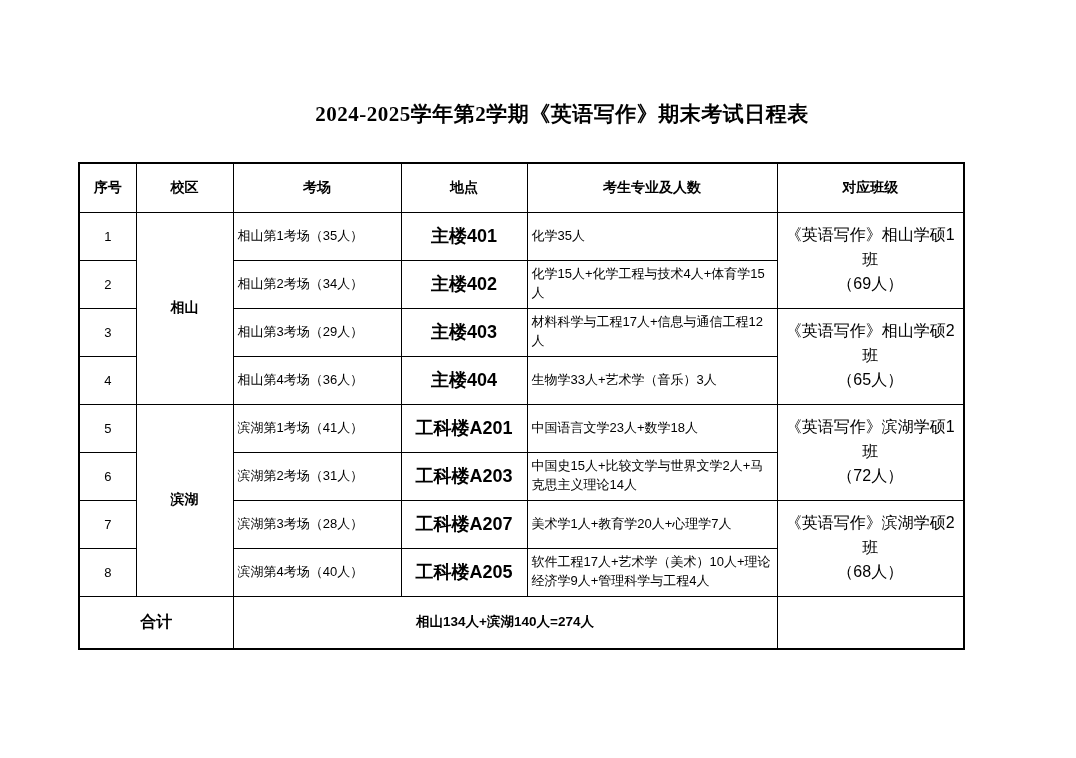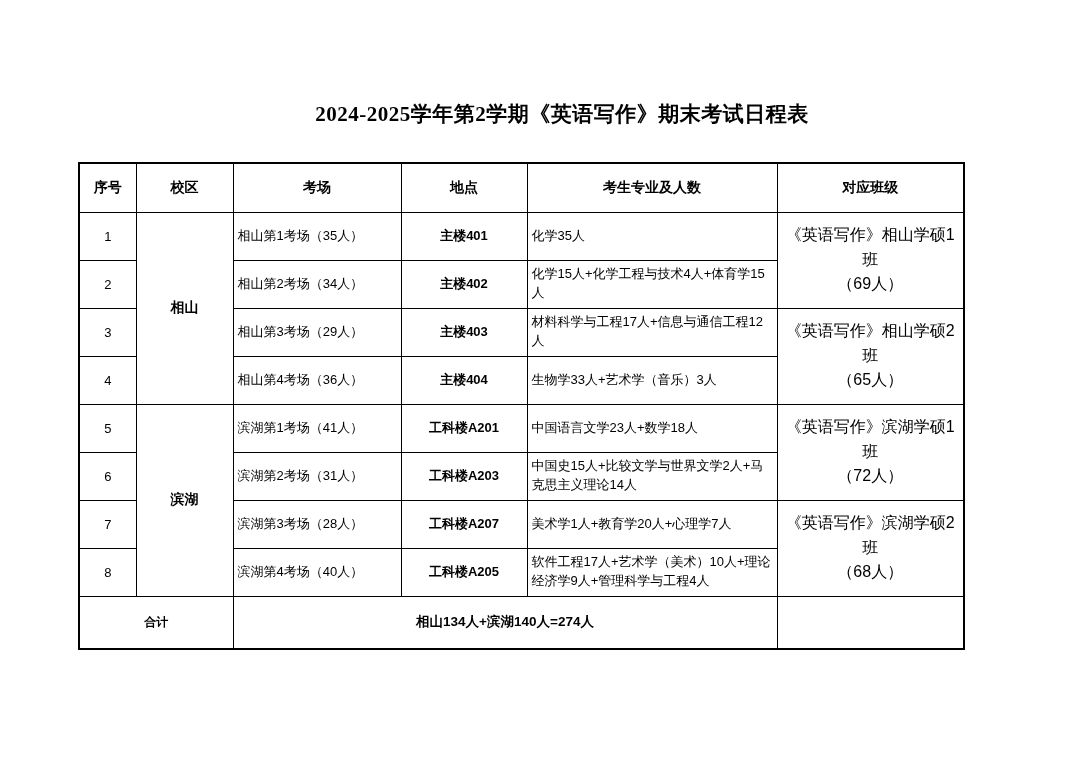--- a/index.html
+++ b/index.html
@@ -69,38 +69,38 @@
     font-size: 14px;
     font-weight: bold;
     text-align: center;
     margin-top: 8px;
   }
   td.cell-room {
     font-size: 13px;
     text-align: left;
   }
   td.cell-location {
-    font-size: 13px;
+    font-size: 18px;
     font-weight: bold;
     text-align: center;
   }
   td.cell-majors {
     font-size: 13px;
     text-align: left;
     line-height: 1.45;
     padding-left: 5px;
     padding-right: 5px;
   }
   td.cell-class {
     font-size: 16px;
     text-align: center;
     line-height: 1.55;
   }
   td.cell-total-label {
-    font-size: 12px;
+    font-size: 16px;
     font-weight: bold;
     text-align: center;
   }
   td.cell-total-value {
     font-size: 13.5px;
     font-weight: bold;
     text-align: center;
   }
   td.cell-empty { }
 </style>

